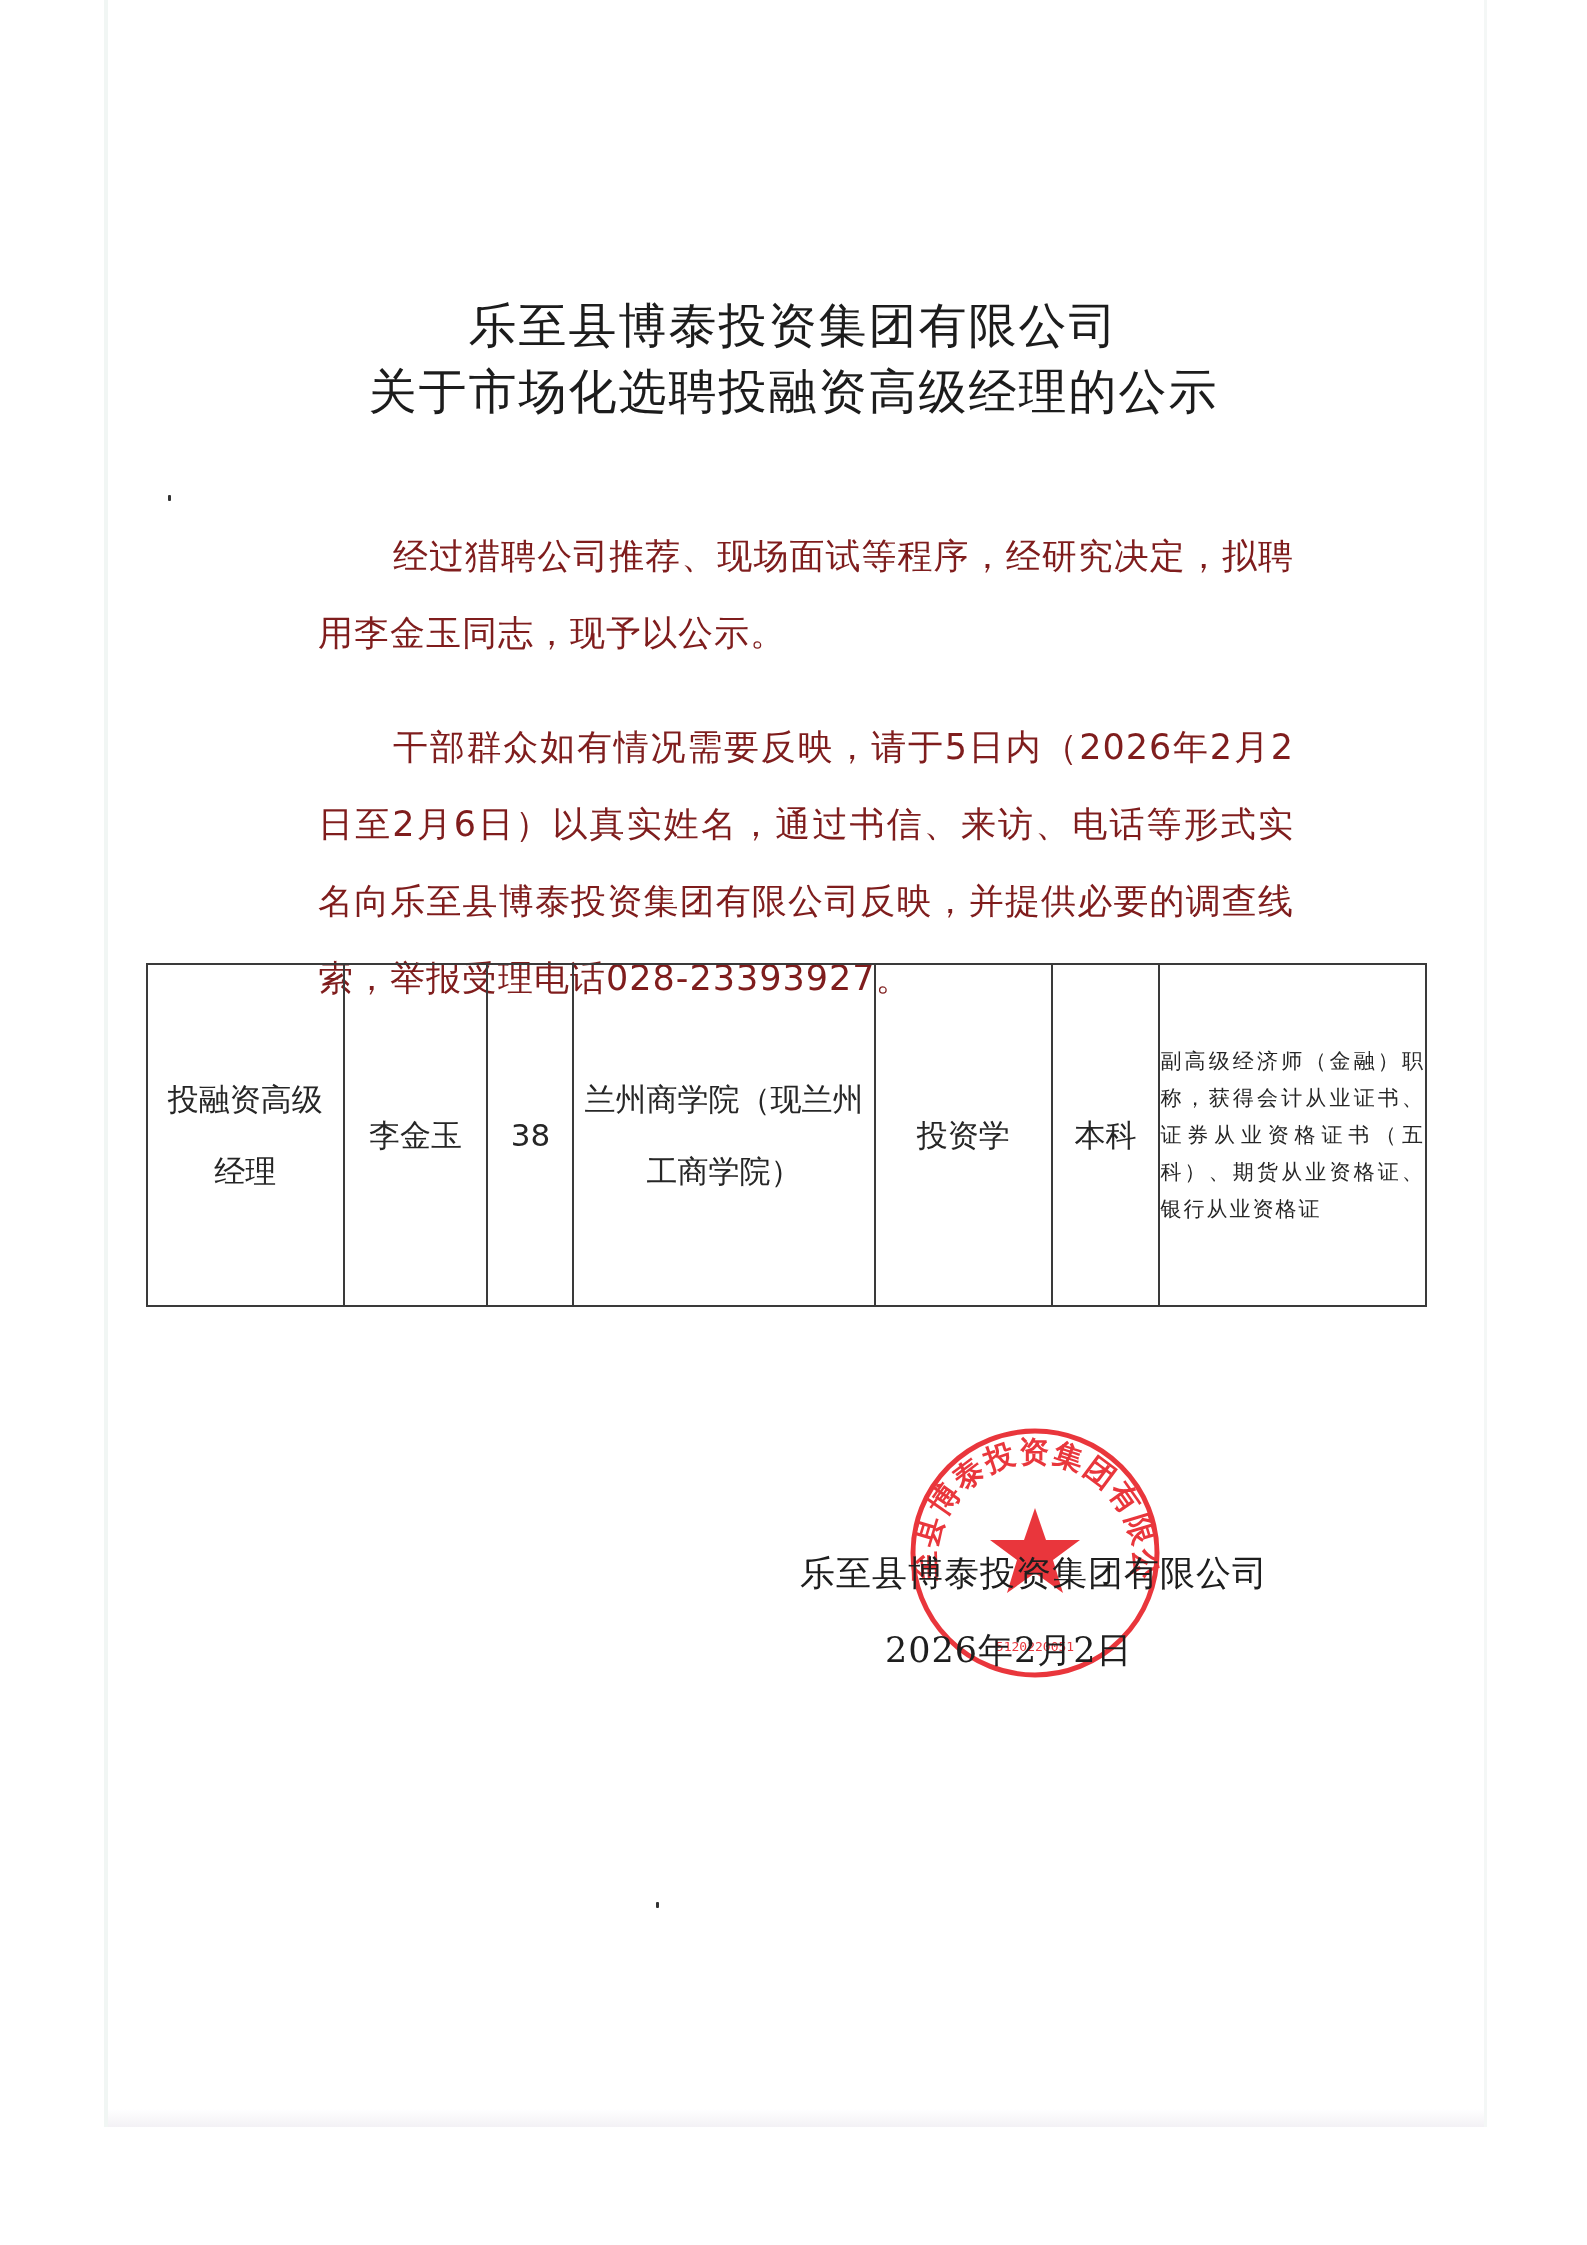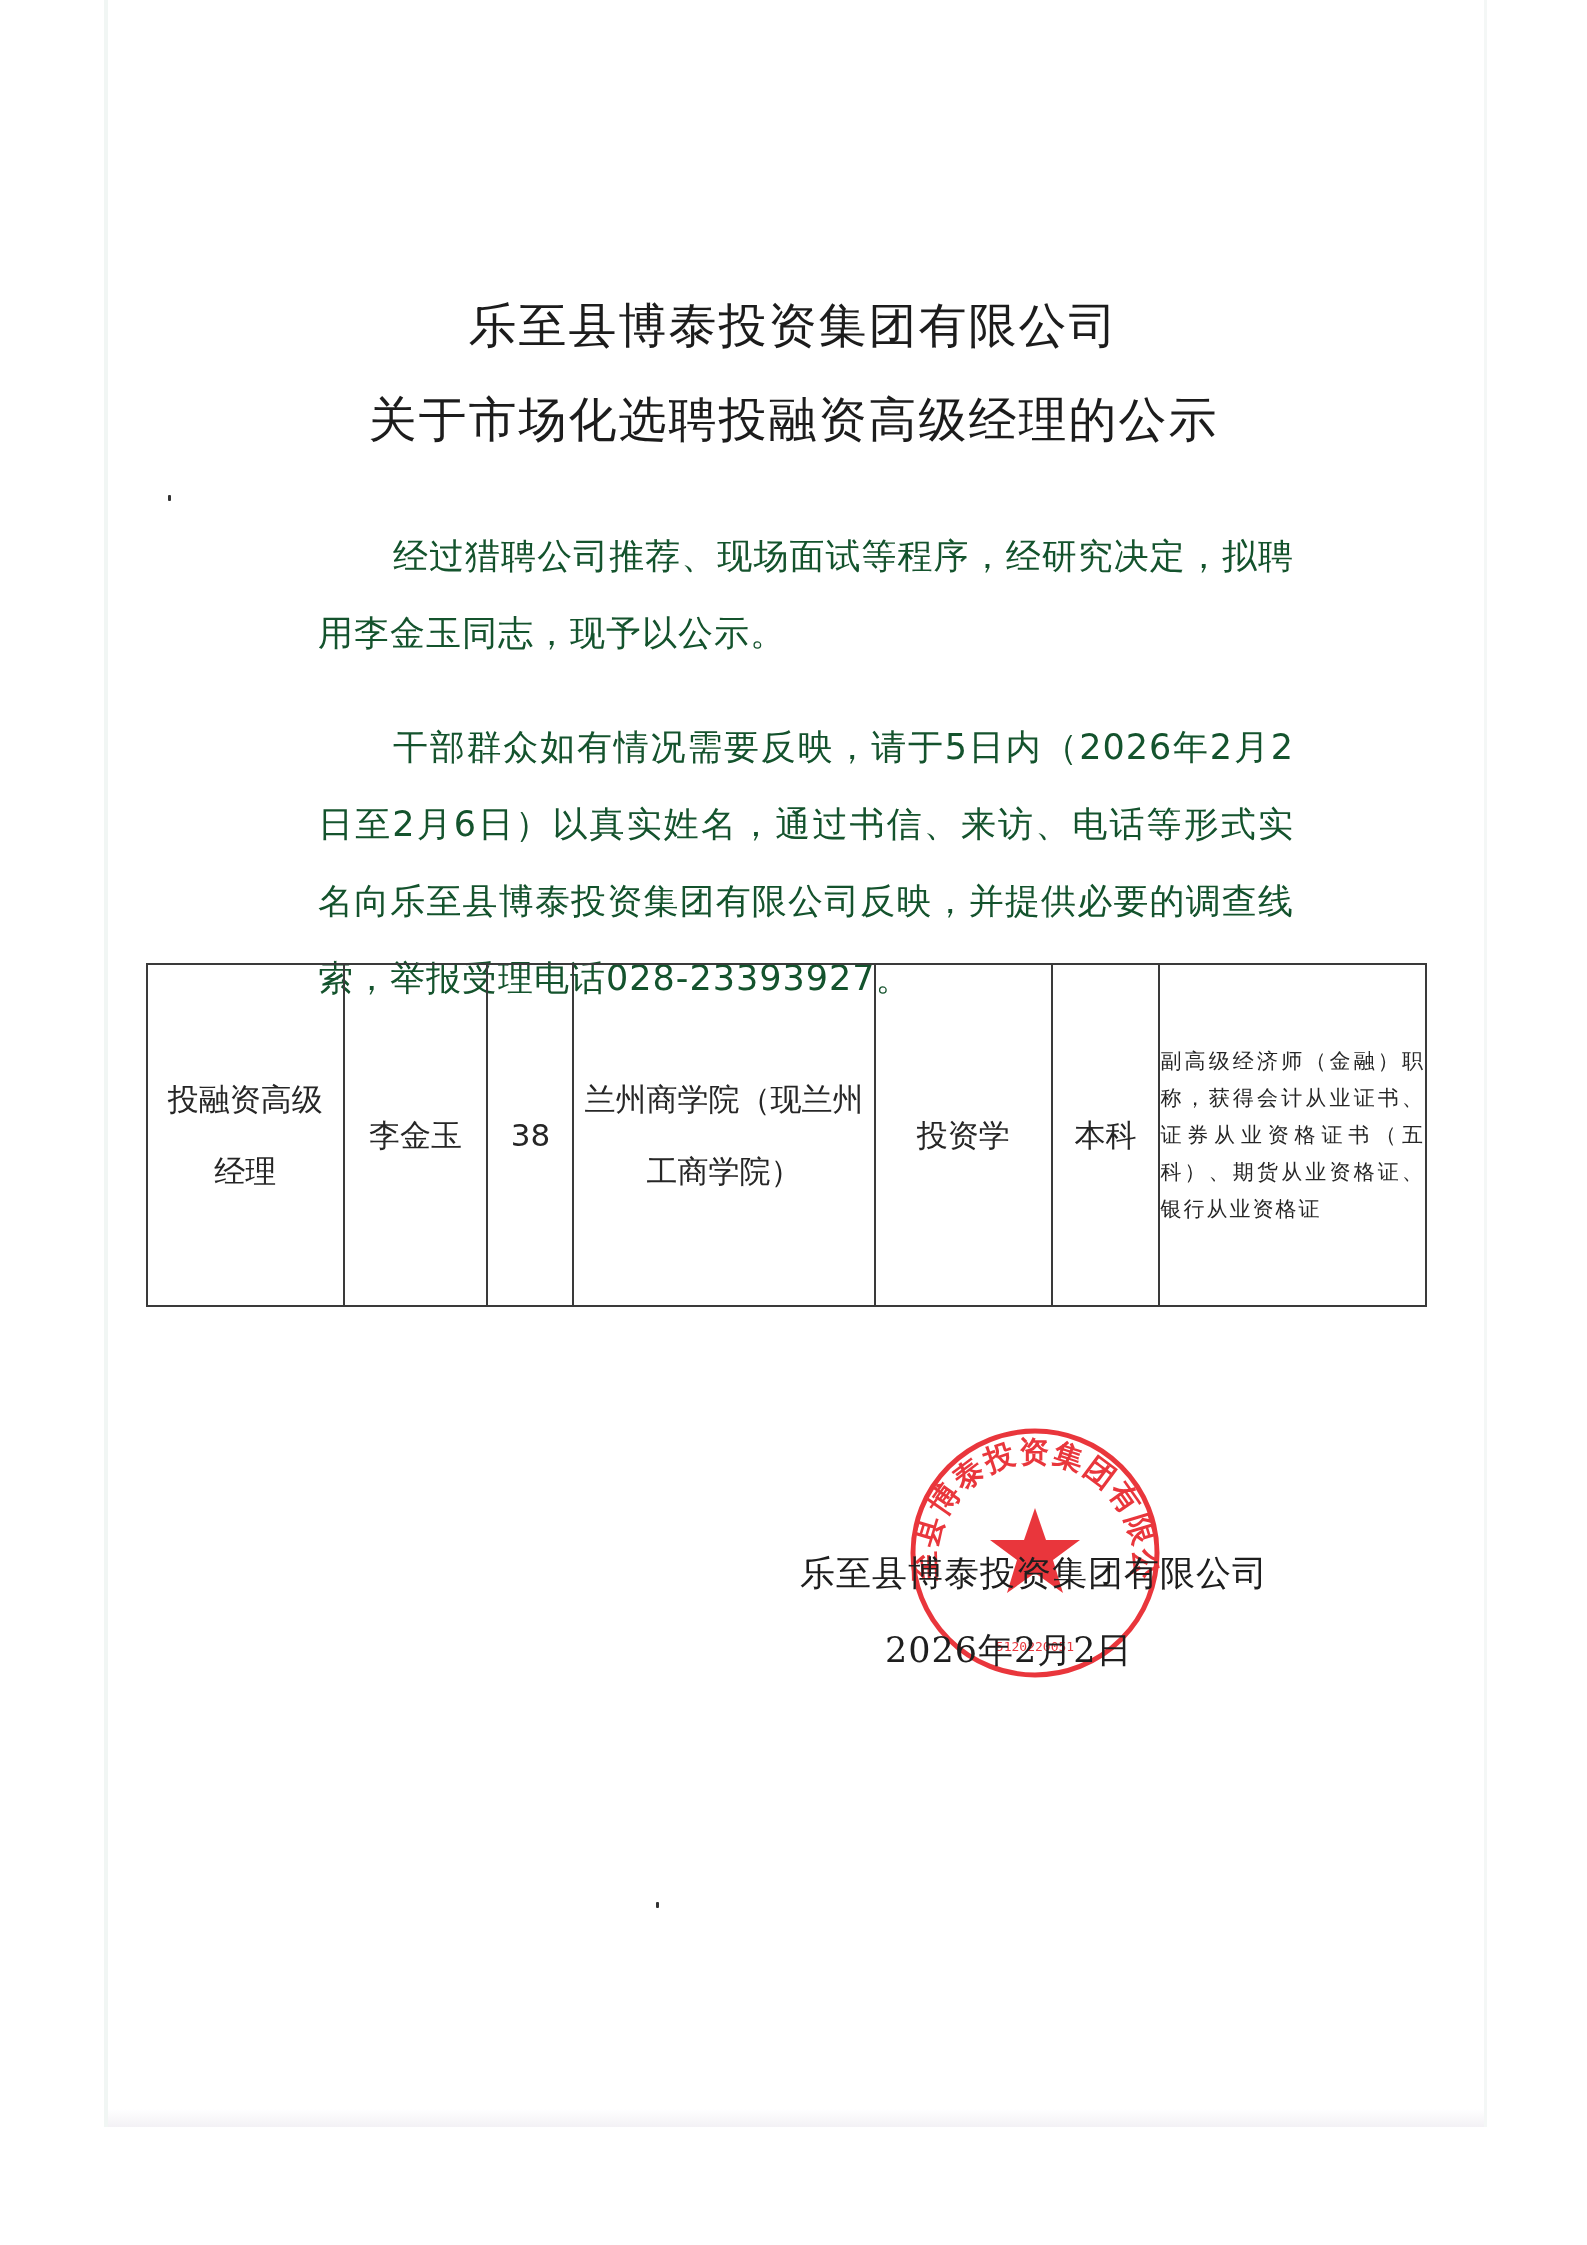--- a/index.html
+++ b/index.html
@@ -7,25 +7,25 @@
          font-family: "DejaVu Serif", "Liberation Serif", serif; color: #1e1e1e; }
   .scan { position: absolute; left: 104px; top: 0; width: 1383px; height: 2127px;
           background: #ffffff; border-left: 4px solid #f1f6f4; border-right: 3px solid #f4f7f6;
           box-sizing: border-box; }
   .scan::after { content: ""; position: absolute; left: 0; right: 0; bottom: 0; height: 18px;
           background: linear-gradient(to bottom, #ffffff, #f3f1f5); }
   .title { position: absolute; left: 0; width: 1587px; text-align: center;
            font-family: "DejaVu Sans", "Liberation Sans", sans-serif;
            font-size: 48px; letter-spacing: 2px; color: #1c1c1c; }
   .title.l1 { top: 294px; }
-  .title.l2 { top: 388px; }
+  .title.l2 { top: 360px; }
   .para { position: absolute; left: 318px; width: 976px;
           font-family: "DejaVu Sans", "Liberation Sans", sans-serif;
           font-size: 35px; line-height: 77px; text-indent: 75px; text-align: justify;
-          letter-spacing: 1px; color: #14532d; }
+          letter-spacing: 1px; color: #7f1d1d; }
   .para.p1 { top: 518px; }
   .para.p2 { top: 709px; }
   table.info { position: absolute; left: 146px; top: 963px; width: 1281px; height: 344px;
                border-collapse: collapse; font-family: "DejaVu Sans", "Liberation Sans", sans-serif;
                color: #262626; }
   table.info td, table.info th { border: 2px solid #3a3a3a; text-align: center; vertical-align: middle;
                font-weight: normal; padding: 0; }
   table.info th { font-size: 31px; line-height: 64px; height: 140px; }
   table.info td { font-size: 31px; line-height: 72px; }
   table.info td.cert { font-size: 21px; line-height: 37px; text-align: justify; padding: 0 0;

